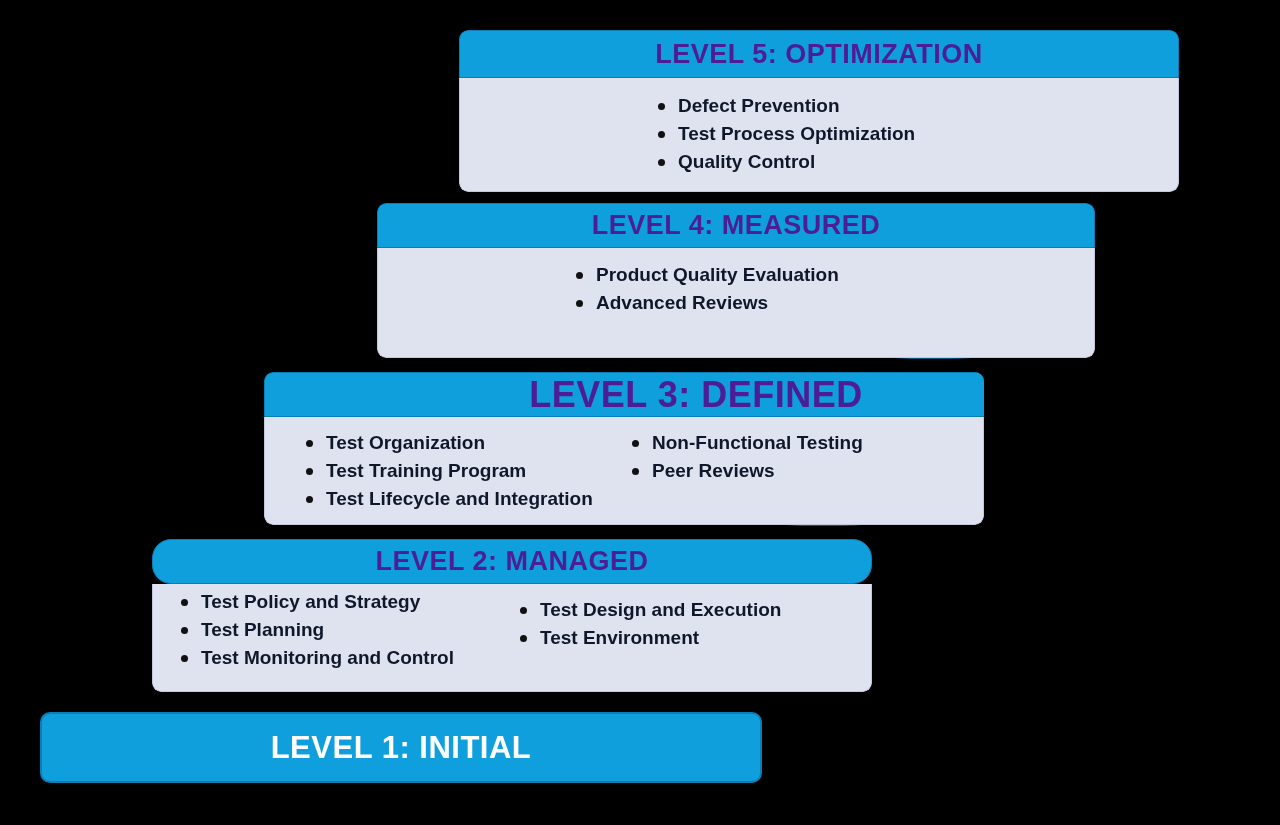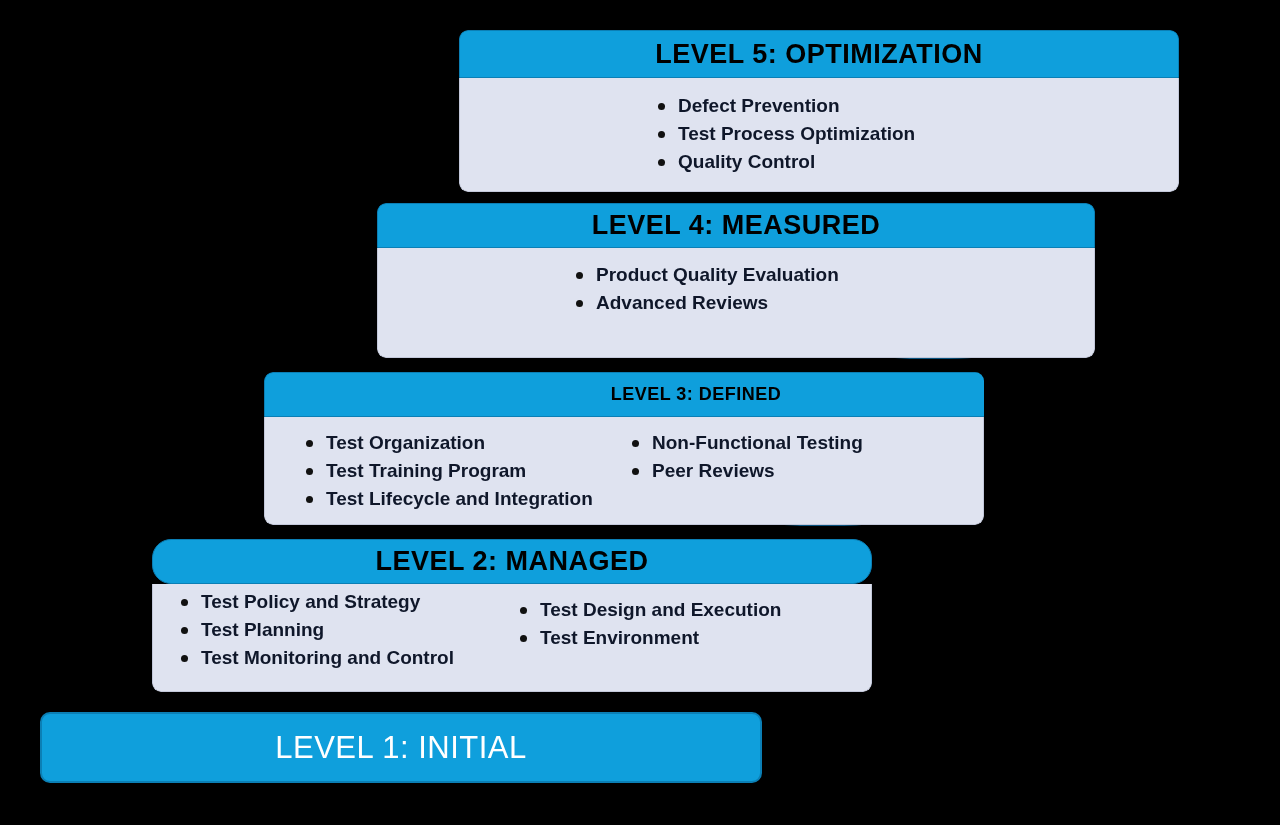--- a/index.html
+++ b/index.html
@@ -38,21 +38,21 @@
     overflow: hidden;
     box-shadow: 0 0 0 1px rgba(0,0,0,0.25);
   }
 
   .card-header {
     background: #0f9fdc;
     border: 1.5px solid #0b7fb5;
     border-radius: 9px 9px 0 0;
     box-sizing: border-box;
     text-align: center;
-    color: #000000;
+    color: #4c1d95;
     font-weight: bold;
     letter-spacing: 0.5px;
     display: flex;
     align-items: center;
     justify-content: center;
   }
 
   .card-body {
     background: #dfe3f0;
     border: 1.5px solid #c3c8da;
@@ -103,21 +103,21 @@
   .solo-bar {
     position: absolute;
     background: #0f9fdc;
     border: 2px solid #0b7fb5;
     border-radius: 10px;
     box-sizing: border-box;
     display: flex;
     align-items: center;
     justify-content: center;
     color: #ffffff;
-    font-weight: normal;
+    font-weight: bold;
     letter-spacing: 0.5px;
   }
 </style>
 </head>
 <body>
 
 <div id="stage">
 
   <div class="level" style="left:459px; top:30px; width:720px; height:162px;">
     <svg class="arrow-svg" width="770" height="180" viewBox="0 0 770 180">
@@ -169,21 +169,21 @@
     </div>
   </div>
 
   <div class="level" style="left:264px; top:372px; width:720px; height:153px;">
     <svg class="arrow-svg" width="790" height="180" viewBox="0 0 790 180">
       <path d="M652,20 L712,80 L684,80 L684,87
                C684,134 636,154 574,154 L520,154
                C608,150 652,122 652,79 L652,80 L592,80 Z" fill="#0b6ea8"></path>
     </svg>
     <div class="card" style="width:720px; height:153px;">
-      <div class="card-header" style="width:864px; height:45px; font-size:18px;">
+      <div class="card-header" style="width:864px; height:45px; font-size:36px;">
         <span>LEVEL 3: DEFINED</span>
       </div>
       <div class="card-body" style="width:720px; height:108px;">
         <div class="cols">
           <div class="col" style="width:366px; padding:12px 0 0 39px;">
             <ul class="items">
               <li><span class="bullet"></span><span>Test Organization</span></li>
               <li><span class="bullet"></span><span>Test Training Program</span></li>
               <li><span class="bullet"></span><span>Test Lifecycle and Integration</span></li>
             </ul>

